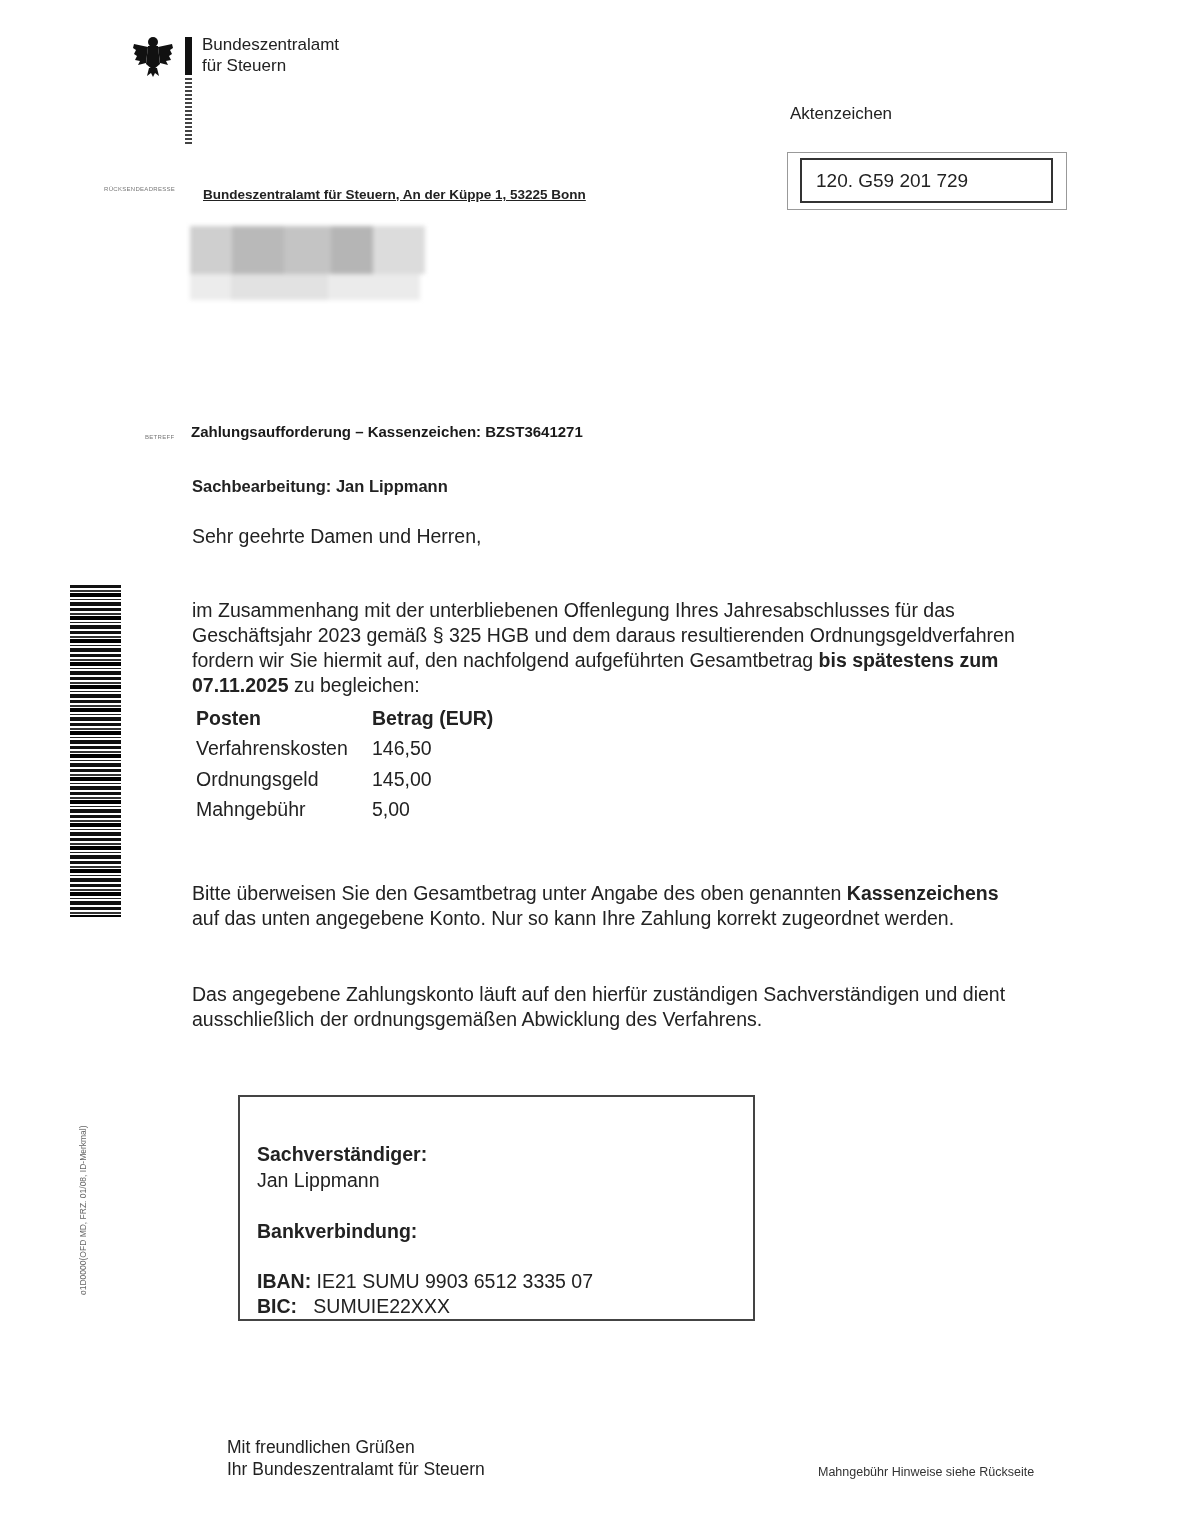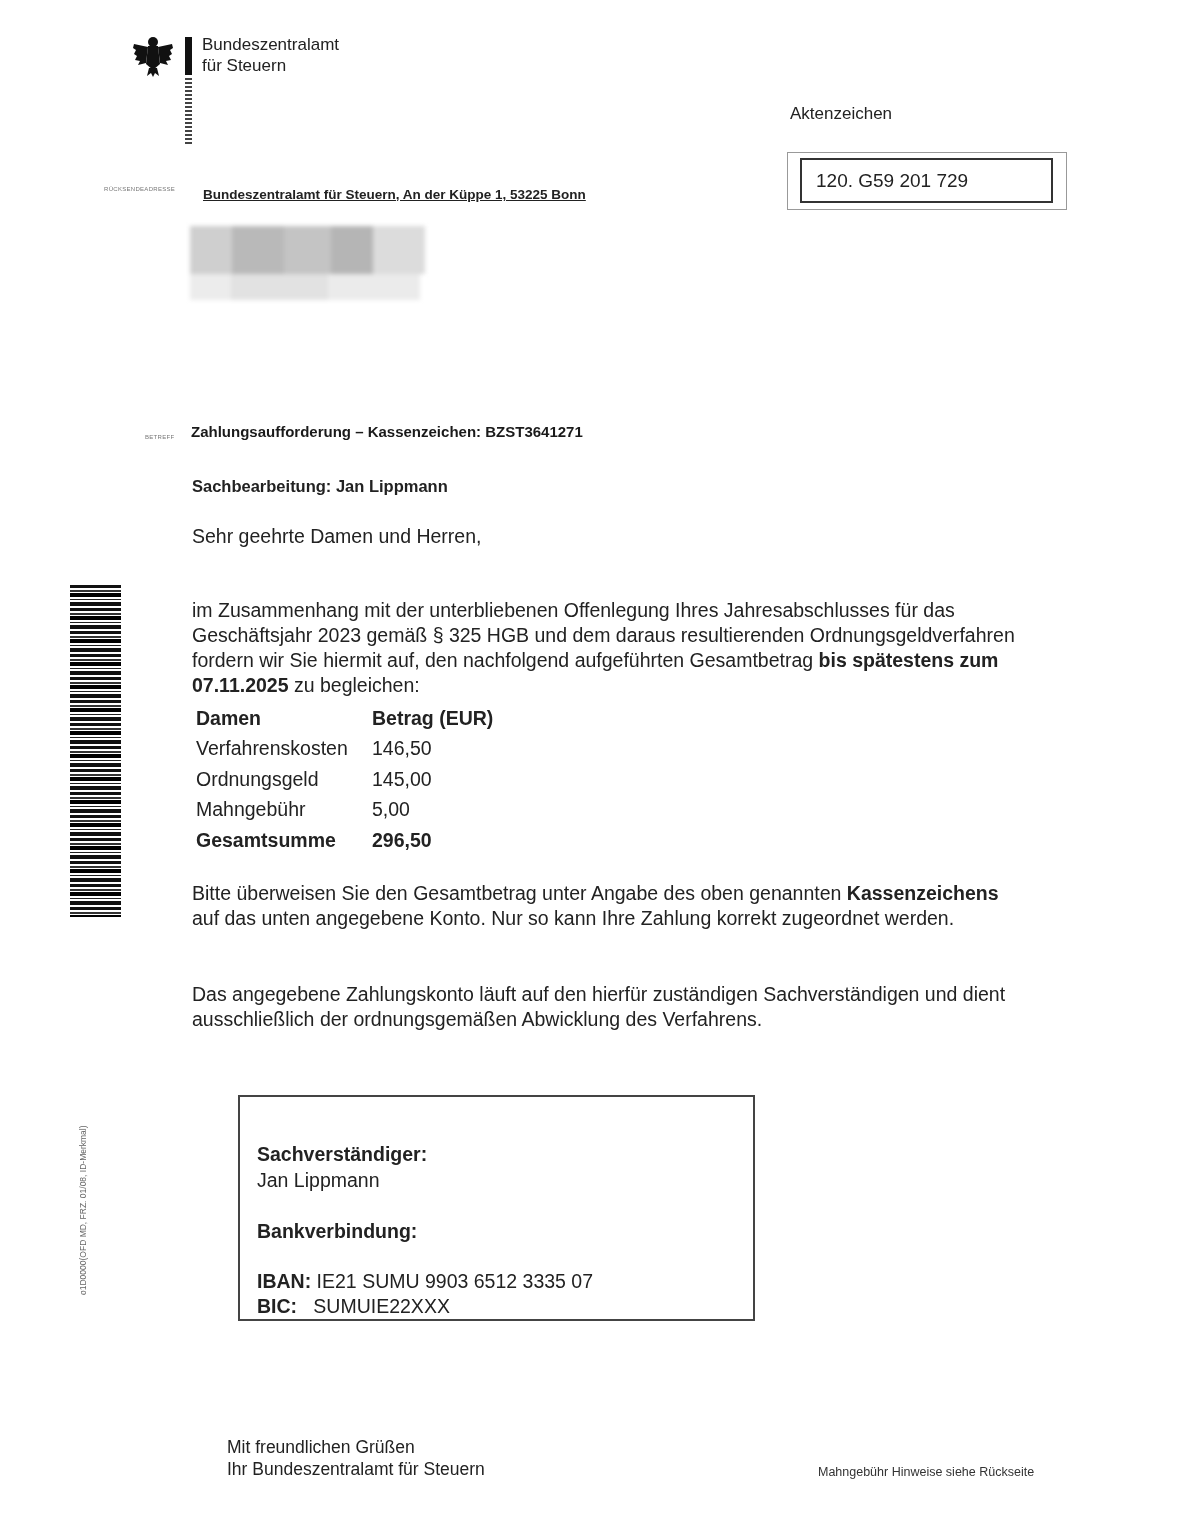--- a/index.html
+++ b/index.html
@@ -102,38 +102,34 @@
 <div class="abs betreff-tag">BETREFF</div>
 <div class="abs betreff">Zahlungsaufforderung – Kassenzeichen: BZST3641271</div>
 <div class="abs sachbearb">Sachbearbeitung: Jan Lippmann</div>
 
 <div class="abs p salutation">Sehr geehrte Damen und Herren,</div>
 <div class="abs p para1"><span>im Zusammenhang mit der unterbliebenen Offenlegung Ihres Jahresabschlusses für das Geschäftsjahr 2023 gemäß § 325 HGB und dem daraus resultierenden Ordnungsgeldverfahren fordern wir Sie hiermit auf, den nachfolgend aufgeführten Gesamtbetrag </span><b>bis spätestens zum 07.11.2025</b><span> zu begleichen:</span></div>
 
 <table class="abs tbl">
   <tbody>
       <tr class="b">
-    <td class="c1">Damen</td>
+    <td class="c1">Posten</td>
     <td>Betrag (EUR)</td>
   </tr>
   <tr>
     <td class="c1">Verfahrenskosten</td>
     <td>146,50</td>
   </tr>
   <tr>
     <td class="c1">Ordnungsgeld</td>
     <td>145,00</td>
   </tr>
   <tr>
     <td class="c1">Mahngebühr</td>
     <td>5,00</td>
-  </tr>
-  <tr class="b">
-    <td class="c1">Gesamtsumme</td>
-    <td>296,50</td>
   </tr>
 </tbody>
   </table>
 
 <div class="abs p para2"><span>Bitte überweisen Sie den Gesamtbetrag unter Angabe des oben genannten </span><b>Kassenzeichens</b><span> auf das unten angegebene Konto. Nur so kann Ihre Zahlung korrekt zugeordnet werden.</span></div>
 <div class="abs p para3">Das angegebene Zahlungskonto läuft auf den hierfür zuständigen Sachverständigen und dient ausschließlich der ordnungsgemäßen Abwicklung des Verfahrens.</div>
 
 <div class="abs barcode"></div>
 <div class="abs vertical">o1D0000(OFD MD, FRZ. 01/08, ID-Merkmal)</div>
 

